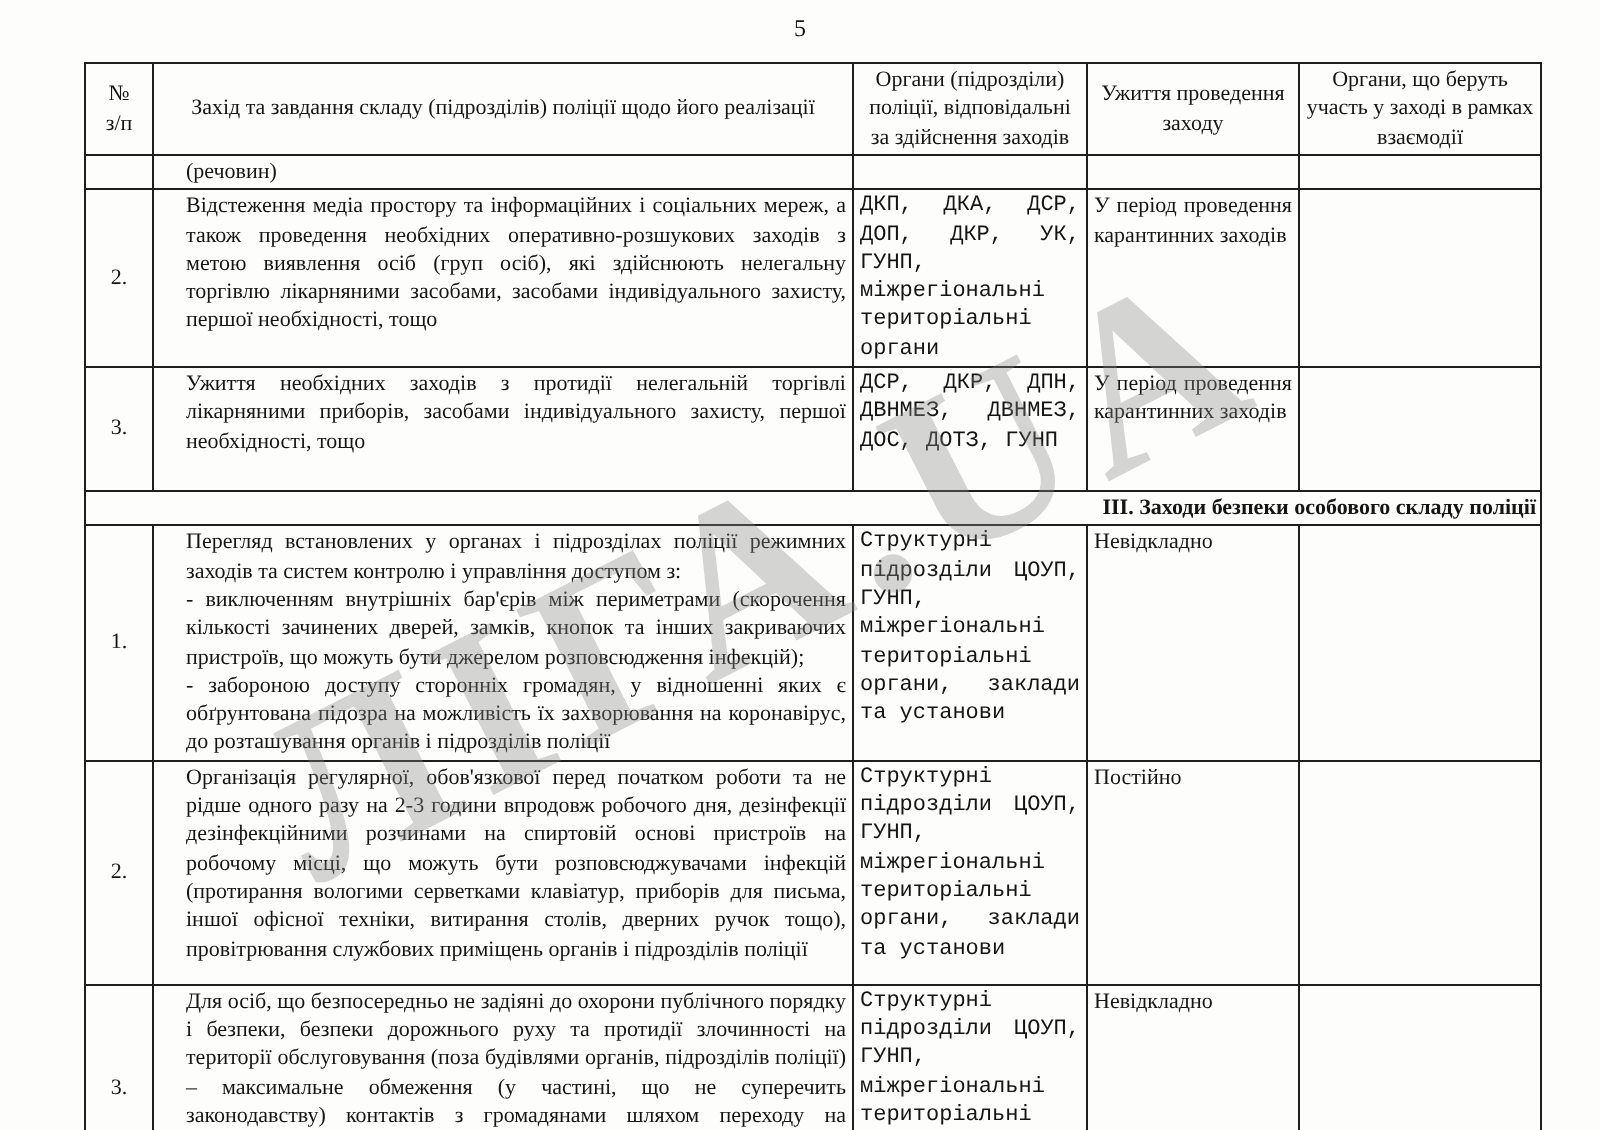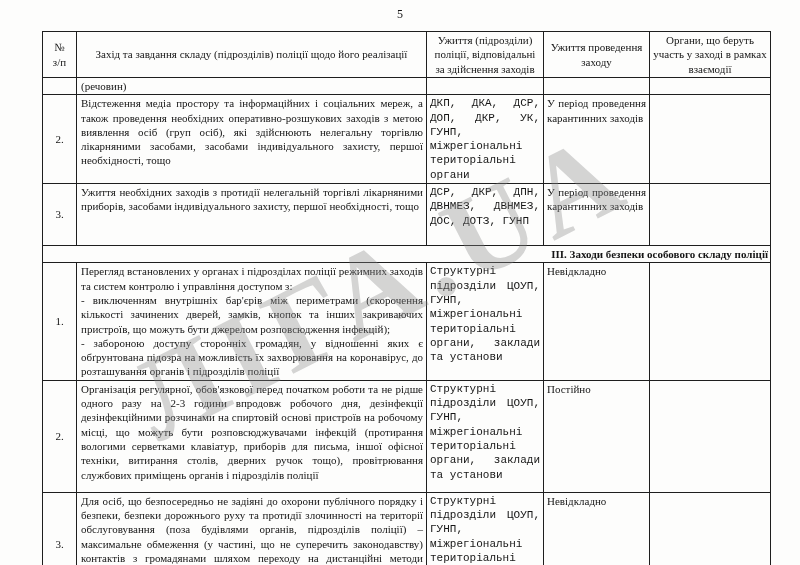--- a/index.html
+++ b/index.html
@@ -33,21 +33,21 @@
     font-weight: normal;
     vertical-align: top;
     padding: 1px 3px;
   }
   th {
     text-align: center;
     vertical-align: middle;
     white-space: pre-line;
   }
   td.num { text-align: center; vertical-align: middle; }
-  td.measure { text-align: justify; white-space: pre-line; padding-left: 4px; }
+  td.measure { text-align: justify; white-space: pre-line; padding-left: 16px; }
   td.resp { text-align: justify; font-family: Liberation Mono, monospace; }
   td.term { text-align: justify; }
   tr.section-row td {
     text-align: right;
     font-weight: bold;
     padding: 1px 2px;
   }
   .watermark {
     position: absolute;
     left: 140px;
@@ -74,21 +74,21 @@
       <col class="c-measure">
       <col class="c-resp">
       <col class="c-term">
       <col class="c-part">
   </colgroup>
   <tbody>
     <tr style="height:46px">
       <th>№
 з/п</th>
       <th>Захід та завдання складу (підрозділів) поліції щодо його реалізації</th>
-      <th>Ужиття (підрозділи) поліції, відповідальні за здійснення заходів</th>
+      <th>Органи (підрозділи) поліції, відповідальні за здійснення заходів</th>
       <th>Ужиття проведення заходу</th>
       <th>Органи, що беруть участь у заході в рамках взаємодії</th>
     </tr>
 
     <tr style="height:15px">
       <td class="num"></td>
       <td class="measure">(речовин)</td>
       <td class="resp"></td>
       <td class="term"></td>
       <td class="part"></td>

